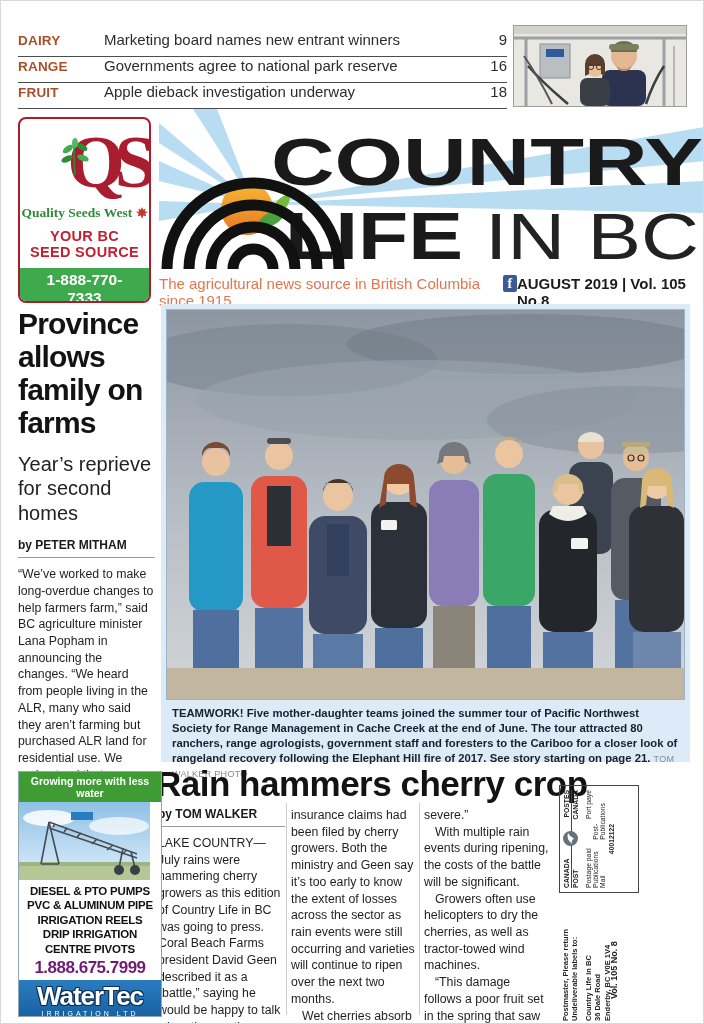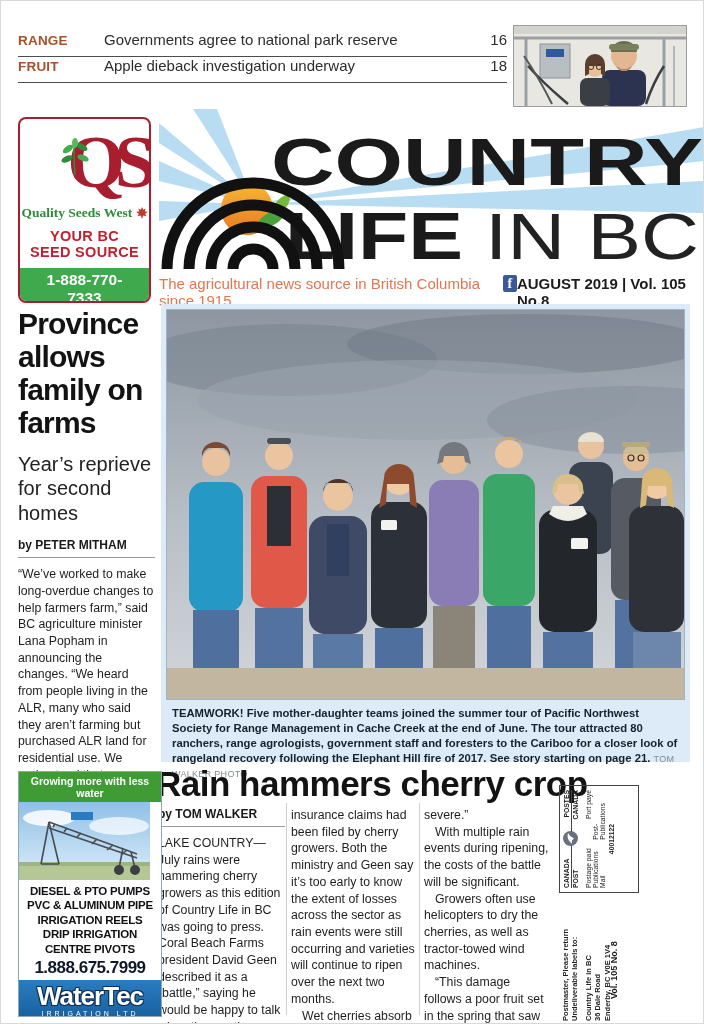--- a/index.html
+++ b/index.html
@@ -55,21 +55,21 @@
   .col { top:806px; width:127px; }
   .col1 { left:157px; } .col2 { left:290px; } .col3 { left:423px; }
   .col .byline { margin-top:0; margin-bottom:8px; }
   .colsep { top:802px; width:1px; height:212px; background:#cfcfcf; }
   .sep1 { left:285px; } .sep2 { left:418px; }
 
   
   .wt-ad { left:17px; top:770px; width:144px; height:246px; border:1px solid #8fa6b8; background:#fff; text-align:center; overflow:hidden; }
   .wt-topbar { background:#3f9c35; color:#fff; font-weight:700; font-size:10.5px; padding:3px 0; }
   .wt-lines { margin-top:4px; font-size:11.5px; font-weight:700; color:#111; line-height:1.25; letter-spacing:-.2px; }
-  .wt-phone { margin-top:2px; font-size:17px; font-weight:700; color:#0f172a; letter-spacing:-.5px; }
+  .wt-phone { margin-top:2px; font-size:17px; font-weight:700; color:#701a75; letter-spacing:-.5px; }
   .wt-water { position:relative; margin-top:2px; height:62px; background:linear-gradient(#2a7cc0,#0d4f8b); color:#fff; }
   .wt-brand { font-size:26px; font-weight:700; letter-spacing:-1px; line-height:1.05; padding-top:3px;
               text-shadow:1px 1px 0 #0a2f57, -1px -1px 0 #0a2f57, 1px -1px 0 #0a2f57, -1px 1px 0 #0a2f57; }
   .wt-sub { font-size:7px; letter-spacing:3px; }
 
   
   .mail { left:556px; top:780px; width:86px; height:242px; }
   .mail-inner { position:absolute; left:0; top:0; width:242px; height:86px; transform-origin:0 0; transform:rotate(-90deg) translateX(-242px); }
   .addr { position:absolute; left:2px; top:4px; width:130px; font-size:7.5px; line-height:1.25; color:#222; font-weight:700; }
   .addr .gap { height:4px; }
@@ -82,20 +82,25 @@
   .cp-num { text-align:center; margin-top:2px; font-weight:700; }
 
   svg { display:block; }
 </style>
 </head>
 <body>
 
 <div class="page">
 
   <div class="abs index">
+    <div class="index-row">
+      <span class="index-label">DAIRY</span>
+      <span class="index-headline">Marketing board names new entrant winners</span>
+      <span class="index-page">9</span>
+    </div>
     <div class="index-row">
       <span class="index-label">RANGE</span>
       <span class="index-headline">Governments agree to national park reserve</span>
       <span class="index-page">16</span>
     </div>
     <div class="index-row">
       <span class="index-label">FRUIT</span>
       <span class="index-headline">Apple dieback investigation underway</span>
       <span class="index-page">18</span>
     </div>

